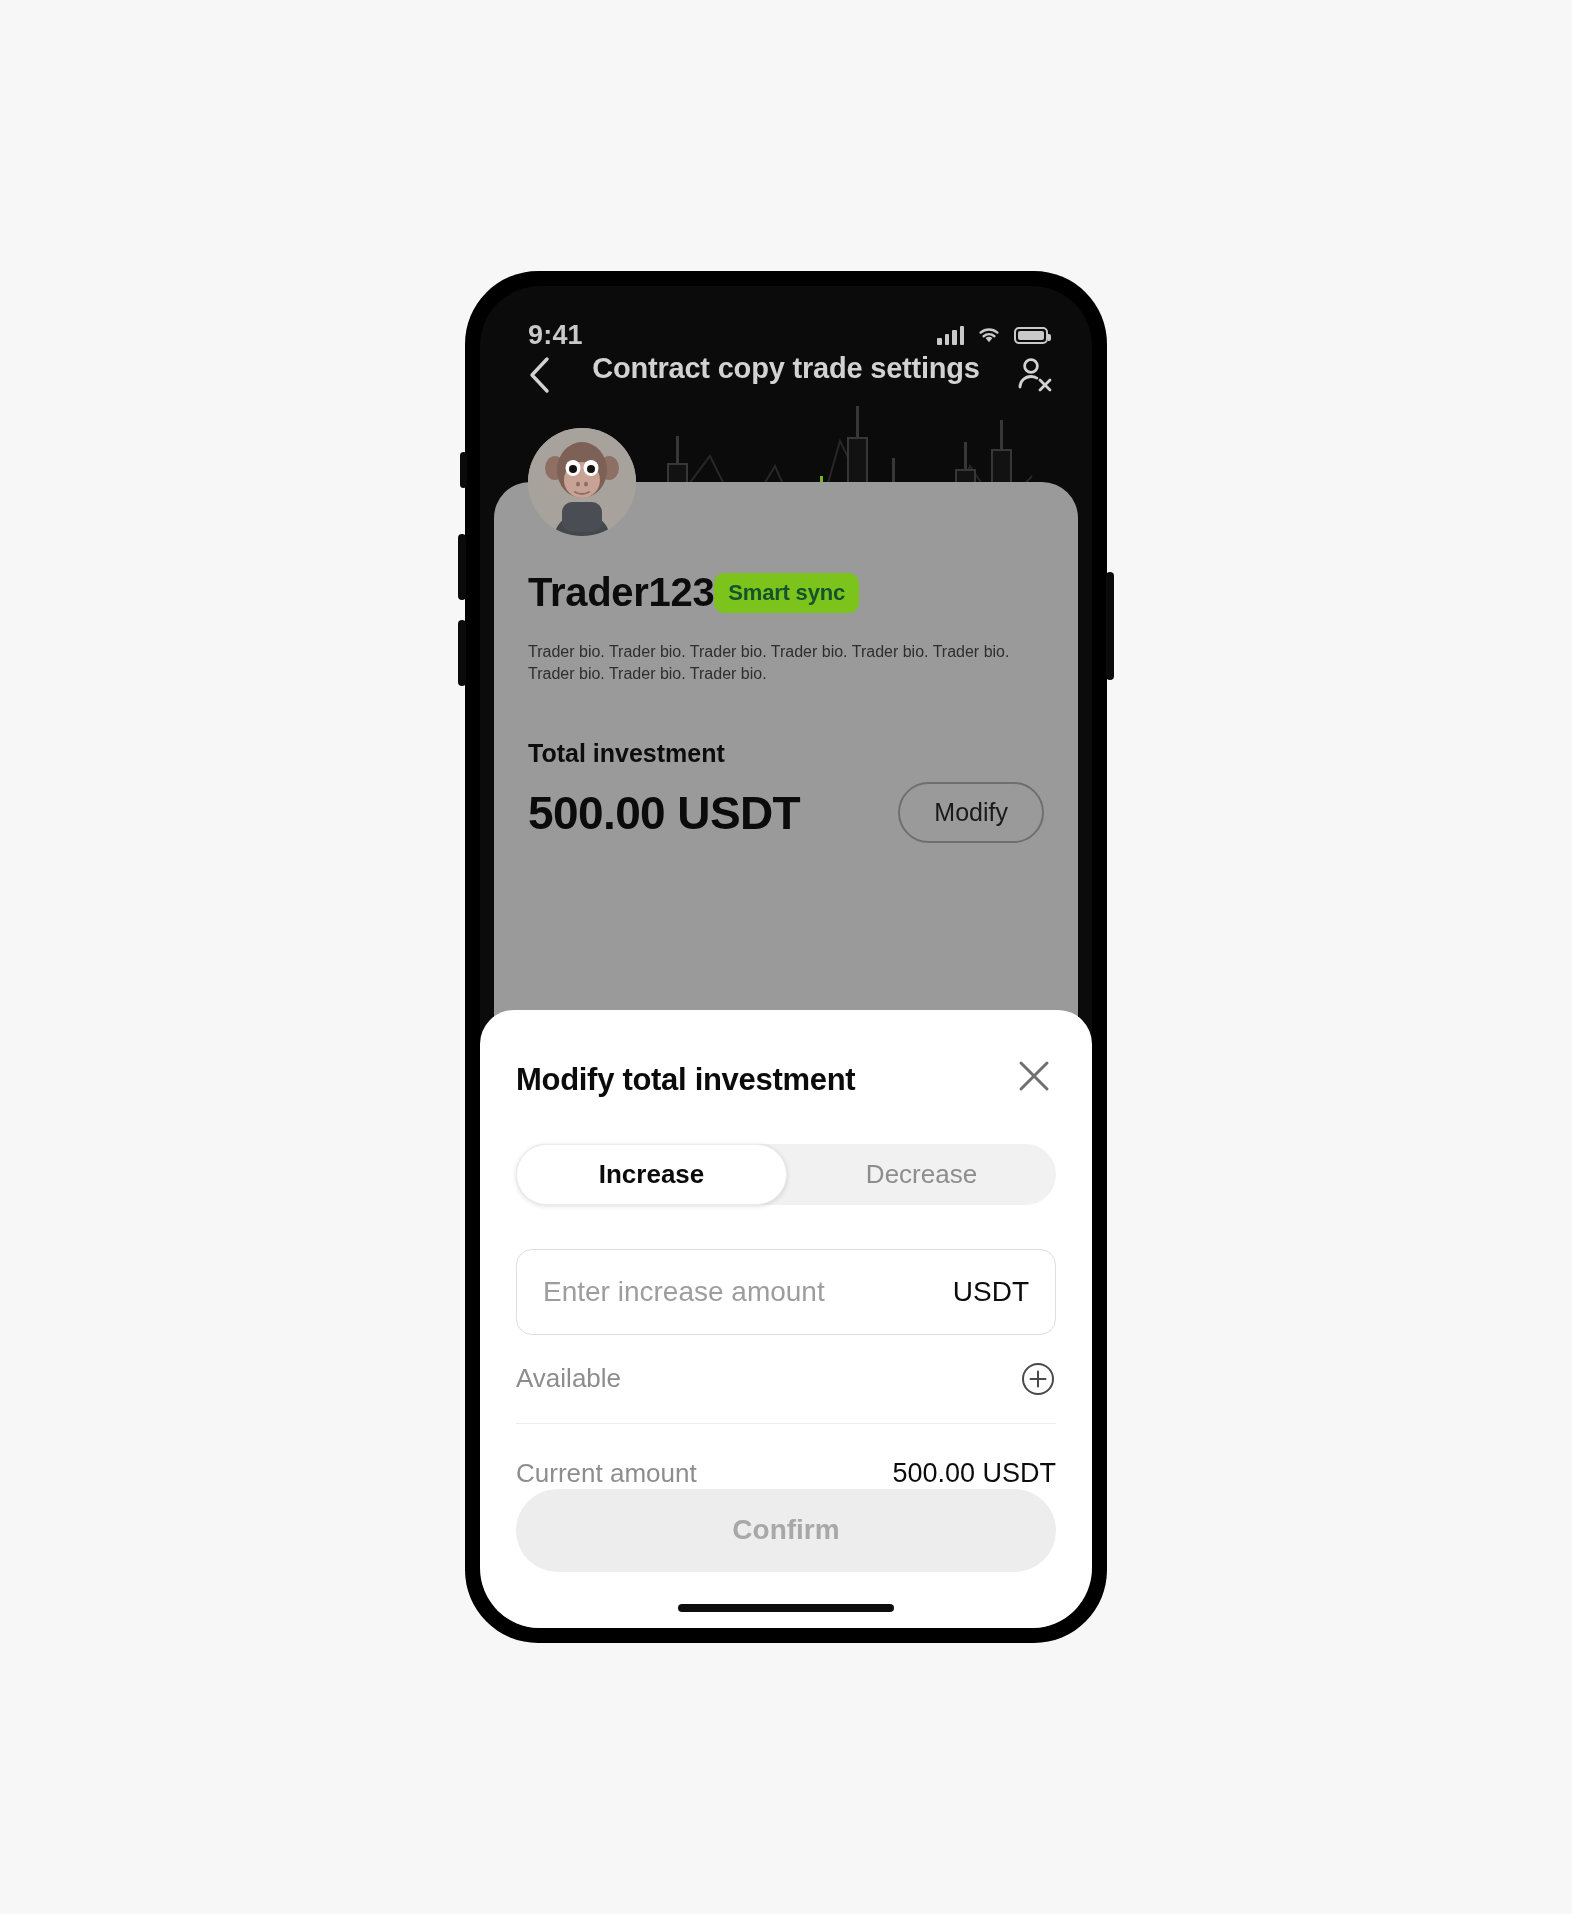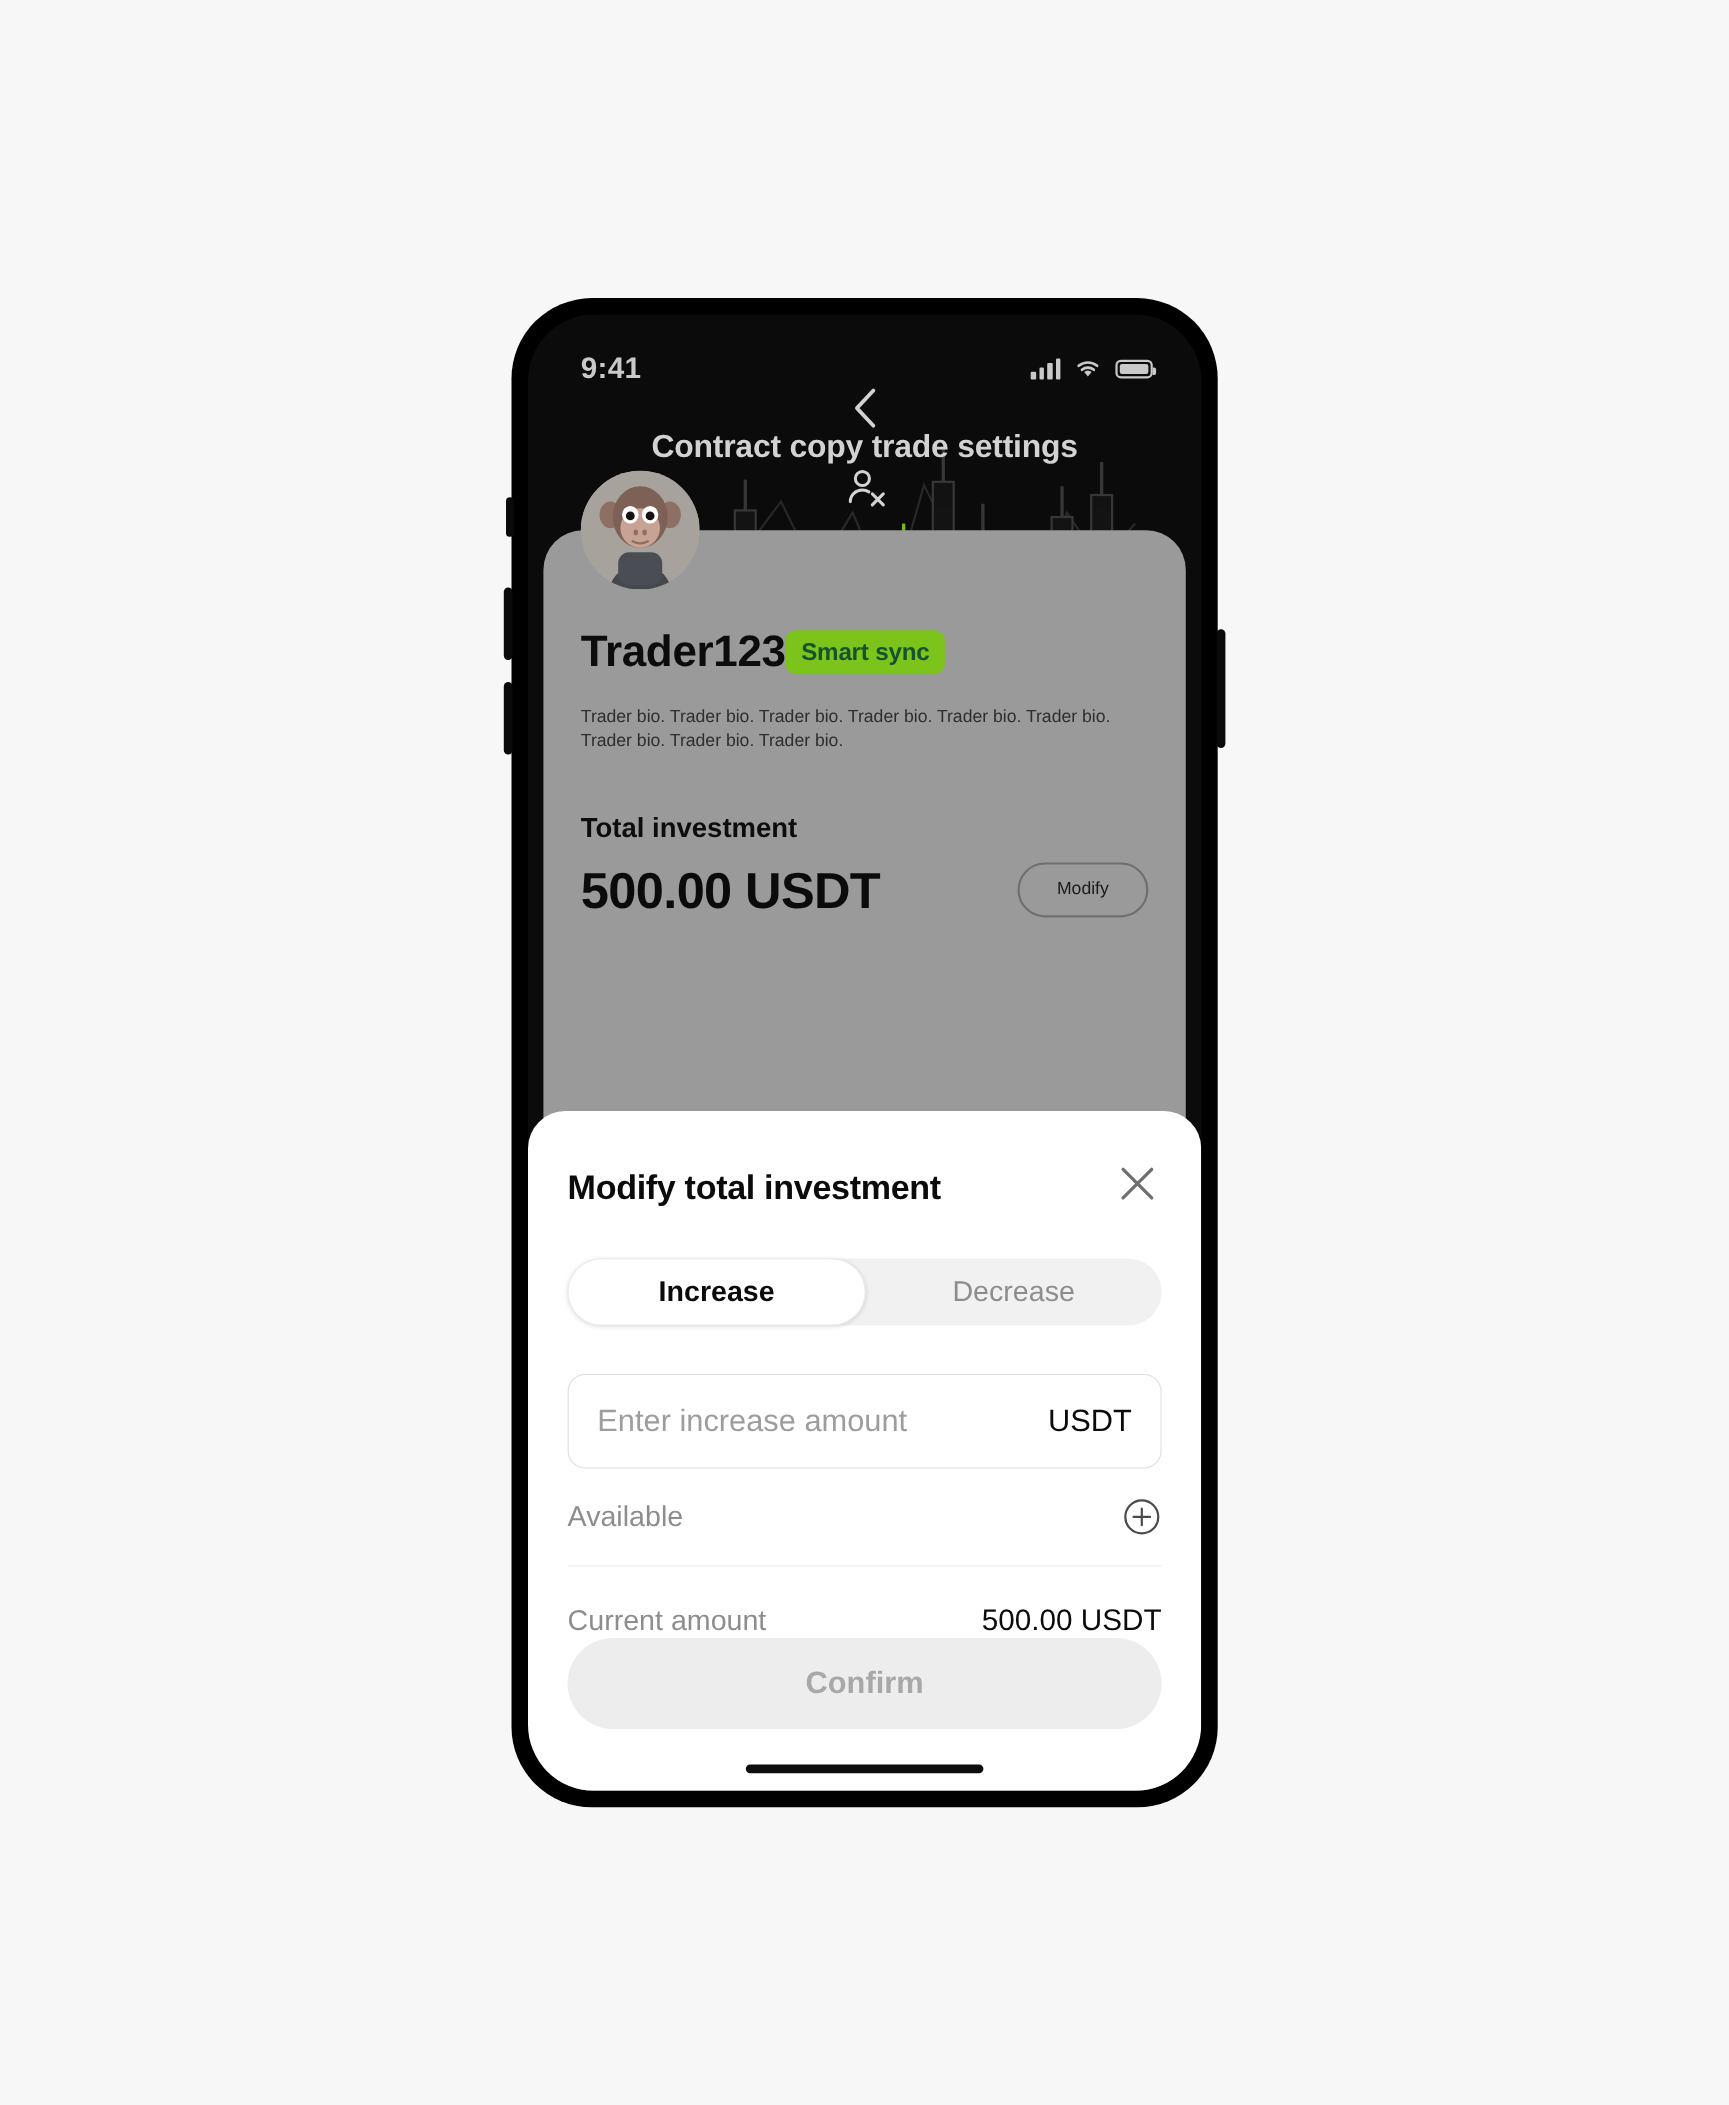--- a/index.html
+++ b/index.html
@@ -56,23 +56,22 @@
     background:#c9c9c9; border-radius:0 2px 2px 0;
   }
   .batt span{ display:block; height:100%; width:100%; background:#c9c9c9; border-radius:2px; }
 
   
   .chart-bg{ position:absolute; left:0; right:0; top:60px; height:360px; z-index:5; opacity:.95; }
 
   
   .navbar{
     position:absolute; left:0; right:0; top:66px; height:84px;
-    display:flex; align-items:center; z-index:30;
+    display:flex; align-items:flex-start; z-index:30;
     padding:0 36px;
-    flex-direction:column;
   }
   .nav-back{
     width:46px; height:46px; display:flex; align-items:center; justify-content:center;
     cursor:pointer;
   }
   .nav-title{
     flex:1; text-align:center; color:#d2d2d2;
     font-size:29px; font-weight:700; letter-spacing:-.2px;
     white-space:nowrap;
   }
@@ -101,21 +100,21 @@
   }
   .trader-bio{
     margin-top:26px; font-size:16px; line-height:1.38;
     color:#2e2e2e; max-width:560px;
   }
   .inv-label{ margin-top:54px; font-size:25px; font-weight:700; color:#0d0d0d; }
   .inv-row{ margin-top:14px; display:flex; align-items:center; justify-content:space-between; }
   .inv-amount{ font-size:46px; font-weight:700; color:#0b0b0b; letter-spacing:-.6px; }
   .btn-modify{
     border:2px solid #6f6f6f; border-radius:40px;
-    padding:14px 34px; font-size:16px; color:#1a1a1a;
+    padding:14px 34px; font-size:25px; color:#1a1a1a;
     background:transparent; cursor:pointer;
     font-family:inherit;
   }
 
   
   .sheet{
     position:absolute; left:0; right:0; bottom:0; top:724px;
     background:#fff; border-radius:34px 34px 0 0; z-index:50;
     padding:44px 36px 0;
     display:flex; flex-direction:column;

